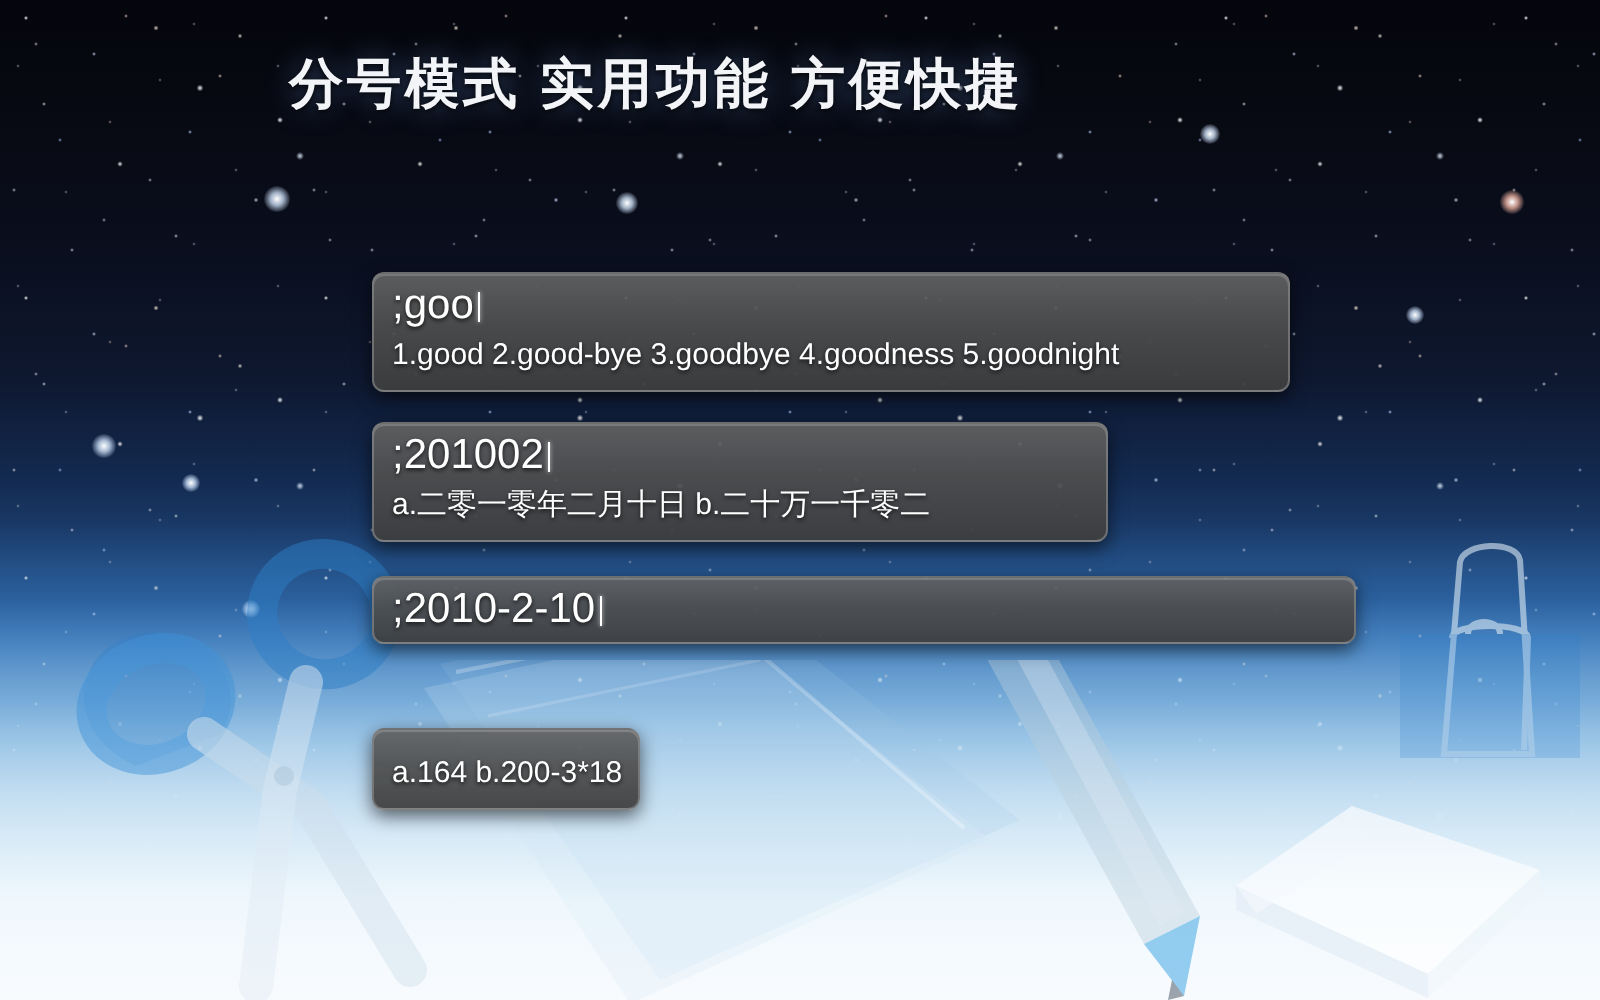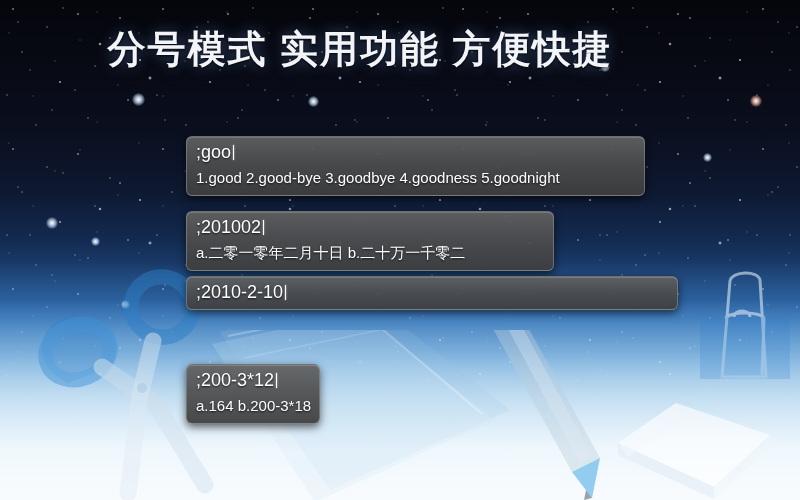--- a/index.html
+++ b/index.html
@@ -104,40 +104,39 @@
   #clip     { left: 700px; top: 265px; width: 90px;  height: 130px; }
   #eraser   { left: 610px; top: 395px; width: 190px; height: 105px; }
 
   
   #title {
     position: absolute;
     left: 0; top: 24px;
     width: 656px;
     text-align: center;
     color: #f2f4f8;
-    font-size: 38px;
+    font-size: 27px;
     font-weight: bold;
     letter-spacing: 2px;
     text-shadow: 0 1px 3px rgba(0,0,0,.9), 0 0 14px rgba(110,160,230,.45);
-    padding-left: 32px;
   }
 
   
   .ime-box {
     position: absolute;
     box-sizing: border-box;
     background: linear-gradient(to bottom, rgba(98,98,98,.93) 0%, rgba(78,78,78,.93) 45%, rgba(62,62,62,.94) 100%);
     border: 1px solid rgba(150,150,150,.55);
     border-radius: 6px;
     box-shadow: 0 3px 9px rgba(0,0,0,.6), inset 0 1px 0 rgba(255,255,255,.18);
     padding: 6px 9px 7px 9px;
     color: #ffffff;
   }
   .ime-input {
-    font-size: 18px;
+    font-size: 21px;
     line-height: 19px;
     white-space: nowrap;
     text-shadow: 0 1px 2px rgba(0,0,0,.75);
   }
   .caret {
     display: inline-block;
     width: 1px;
     height: 15px;
     background: #ffffff;
     vertical-align: -2px;
@@ -147,21 +146,21 @@
   .ime-cands {
     font-size: 15px;
     line-height: 21px;
     white-space: nowrap;
     text-shadow: 0 1px 2px rgba(0,0,0,.75);
     margin-top: 5px;
   }
 
   #box1 { left: 186px; top: 136px; width: 459px; }
   #box2 { left: 186px; top: 211px; width: 368px; }
-  #box3 { left: 186px; top: 276px; width: 492px; }
+  #box3 { left: 186px; top: 288px; width: 492px; }
   #box4 { left: 186px; top: 364px; width: 134px; }
 </style>
 </head>
 <body>
 
 <div id="stage">
 
   <div class="stars s1"></div>
   <div class="stars s2"></div>
   <div class="stars s3"></div>
@@ -234,17 +233,16 @@
   <div class="ime-box" id="box2">
     <div class="ime-input"><span>;201002</span><span class="caret"></span></div>
     <div class="ime-cands">a.二零一零年二月十日 b.二十万一千零二</div>
   </div>
 
   <div class="ime-box" id="box3">
     <div class="ime-input"><span>;2010-2-10</span><span class="caret"></span></div>
   </div>
 
   <div class="ime-box" id="box4">
-    <div class="ime-input"><span>;200-3*12</span><span class="caret"></span></div>
     <div class="ime-cands">a.164 b.200-3*18</div>
   </div>
 
 </div>
 
 </body></html>

